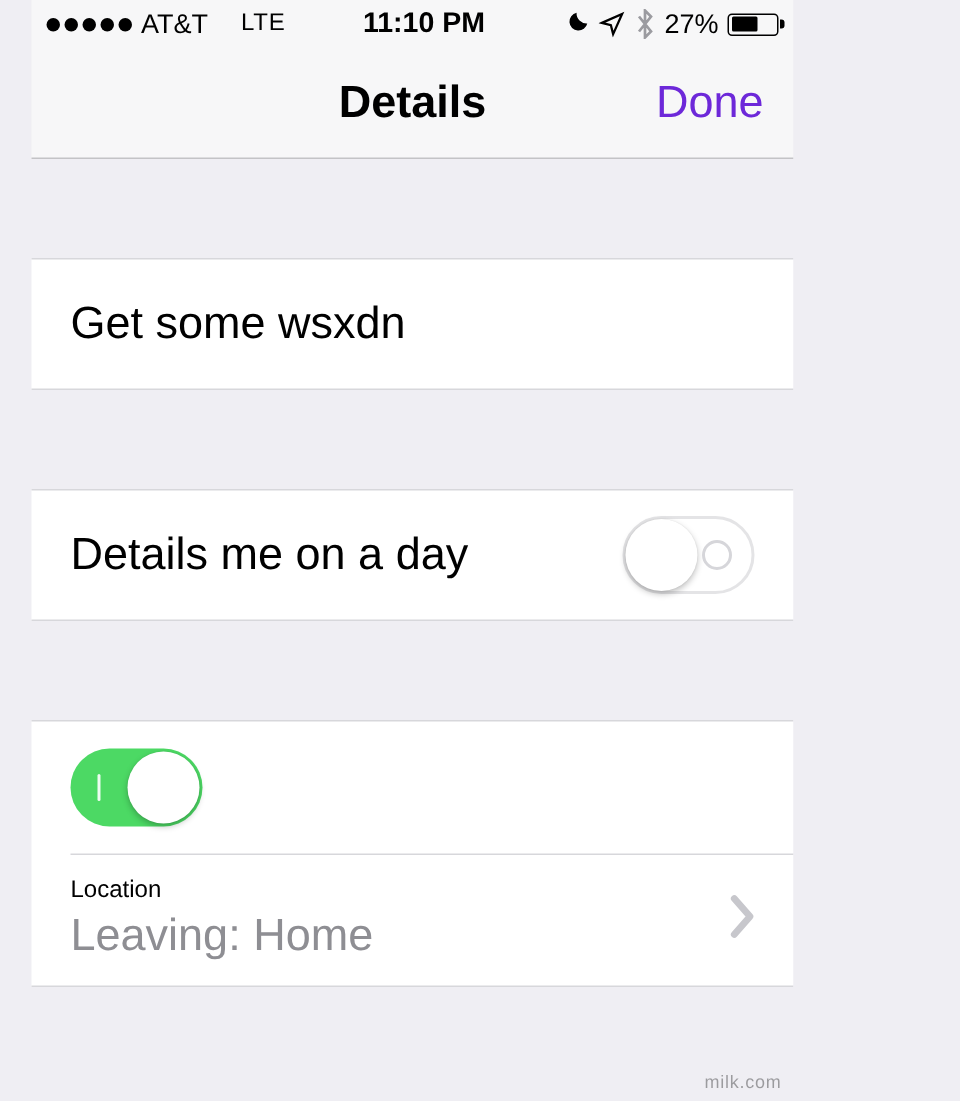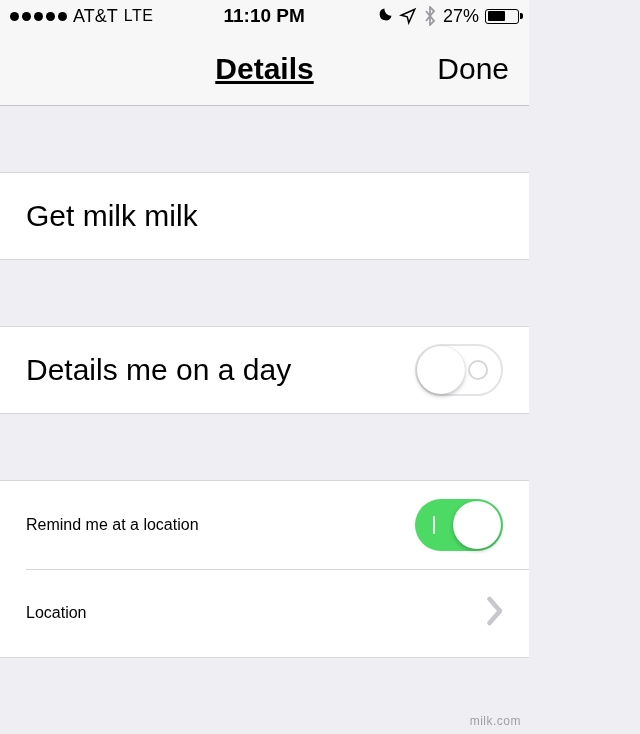--- a/index.html
+++ b/index.html
@@ -20,21 +20,21 @@
     padding: 0 10px;
     font-size: 18px;
     font-weight: 500;
   }
   .status-left, .status-right { display: flex; align-items: center; gap: 6px; }
   .signal-dots { display: flex; gap: 3px; align-items: center; }
   .signal-dots span {
     width: 9px; height: 9px; border-radius: 50%; background: #000;
   }
   .carrier { font-size: 18px; }
-  .net { font-size: 16px; letter-spacing: 0.5px; }
+  .net { font-size: 16px; letter-spacing: 0.5px; margin-left: 16px; }
   .time { font-weight: 600; font-size: 19px; }
   .pct { font-size: 18px; }
   .battery {
     width: 34px; height: 15px; border: 1.5px solid #000; border-radius: 3px;
     position: relative;
   }
   .battery::after {
     content: ""; position: absolute; right: -5px; top: 3.5px;
     width: 3px; height: 6px; background: #000; border-radius: 0 2px 2px 0;
   }
@@ -45,26 +45,25 @@
   .ico { display: inline-flex; }
   
   .nav-bar {
     height: 74px;
     background: #f7f7f8;
     border-bottom: 1px solid #c3c3c6;
     display: flex;
     align-items: center;
     justify-content: center;
     position: relative;
-    text-decoration: underline;
   }
   .nav-title { font-size: 30px; font-weight: 600; }
   .nav-done {
     position: absolute; right: 20px; top: 50%; transform: translateY(-50%);
-    color: #000000; font-size: 30px; font-weight: 400;
+    color: #6d28d9; font-size: 30px; font-weight: 400;
     background: none; border: none; cursor: pointer;
   }
   
   .spacer { height: 66px; background: #efeef3; }
   .cell {
     background: #fff;
     border-top: 1px solid #d7d7db;
     border-bottom: 1px solid #d7d7db;
     padding: 0 26px;
     display: flex;
@@ -116,21 +115,21 @@
   .toggle.on .knob { left: 38px; }
   .toggle.on::before {
     content: ""; position: absolute; left: 18px; top: 50%; transform: translateY(-50%);
     width: 2px; height: 18px; background: rgba(255,255,255,0.9); border-radius: 1px;
   }
   .watermark {
     position: absolute; right: 8px; bottom: 6px;
     font-size: 12px; color: rgba(0,0,0,0.35); font-weight: 300;
     letter-spacing: 0.5px;
   }
-  .page { position: relative; width: 529px; height: 734px; overflow: hidden; }
+  .page { position: relative; width: 529px; height: 734px; overflow: hidden; padding-left: 21px; }
 </style>
 </head>
 <body>
 
 <div class="page">
 
   <div class="status-bar">
     <div class="status-left">
       <span class="signal-dots">
         <span></span>
@@ -167,44 +166,44 @@
   </div>
 
   <div class="nav-bar">
     <div class="nav-title">Details</div>
     <button class="nav-done">Done</button>
   </div>
 
   <div class="spacer"></div>
 
   <div class="cell">
-    <div class="label">Get milk milk</div>
+    <div class="label">Get some wsxdn</div>
   </div>
 
   <div class="spacer"></div>
 
   <div class="cell">
     <div class="label">Details me on a day</div>
     <div class="toggle off">
       <div class="knob"></div>
     </div>
   </div>
 
   <div class="spacer"></div>
 
   <div class="cell-group">
     <div class="row">
-      <div class="label">Remind me at a location</div>
       <div class="toggle on">
         <div class="knob"></div>
       </div>
     </div>
     <div class="row">
       <div class="text-col">
         <div class="label">Location</div>
+        <div class="sub-label">Leaving: Home</div>
       </div>
       <span class="chevron">
         <svg width="18" height="30" viewBox="0 0 12 20">
             <path fill="none" stroke="#c7c7cc" stroke-width="3" stroke-linecap="round" stroke-linejoin="round" d="M3 2 L10 10 L3 18"></path>
           </svg>
       </span>
     </div>
   </div>
 
   <div class="watermark">milk.com</div>

